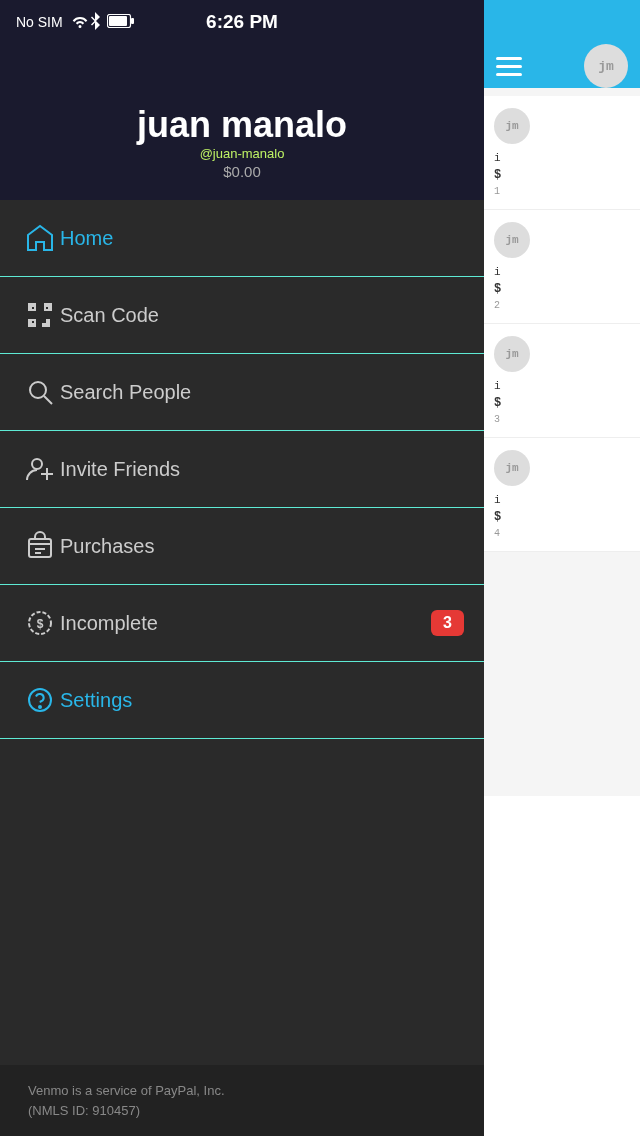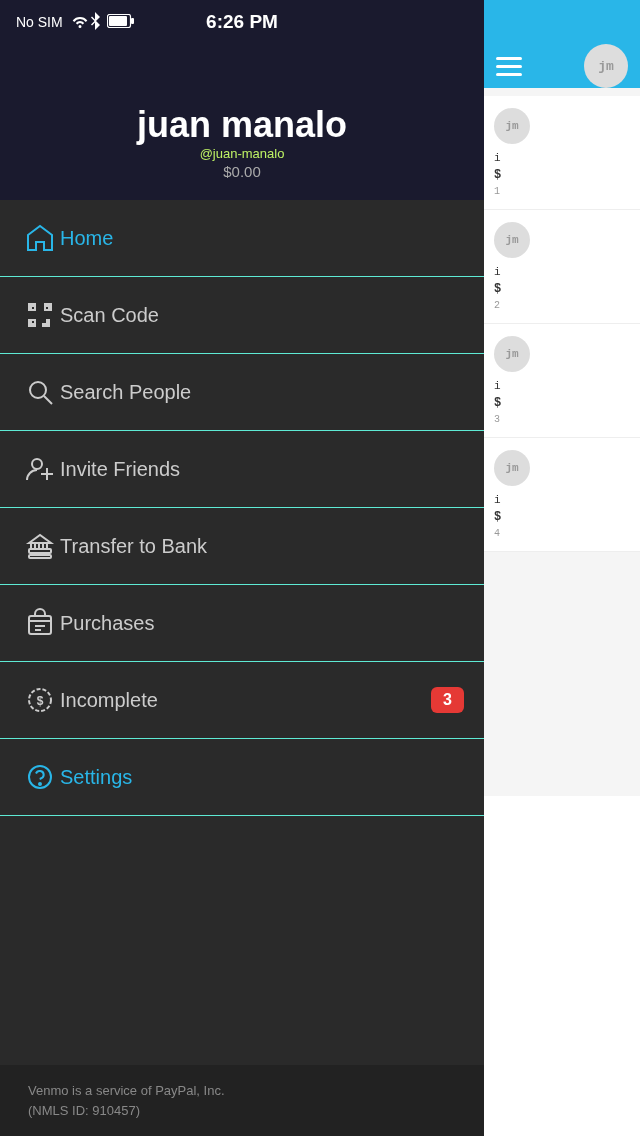--- a/index.html
+++ b/index.html
@@ -329,31 +329,20 @@
         <svg viewBox="0 0 30 30" fill="none" stroke="#ccc" stroke-width="2">
           <circle cx="12" cy="10" r="5"></circle>
           <path d="M2 26c0-5.5 4.5-10 10-10"></path>
           <line x1="22" y1="14" x2="22" y2="26"></line>
           <line x1="16" y1="20" x2="28" y2="20"></line>
         </svg>
       </div>
       <span class="nav-label">Invite Friends</span>
     </div>
 
-    <div class="nav-item">
-      <div class="nav-icon">
-        <svg viewBox="0 0 30 30" fill="none" stroke="#ccc" stroke-width="2">
-          <rect x="4" y="18" width="22" height="4" rx="1"></rect>
-          <rect x="4" y="24" width="22" height="3" rx="1"></rect>
-          <path d="M6 18V12M10 18V12M14 18V12M18 18V12M22 18V12"></path>
-          <path d="M4 12l11-8 11 8H4z"></path>
-        </svg>
-      </div>
-      <span class="nav-label">Transfer to Bank</span>
-    </div>
 
     <div class="nav-item">
       <div class="nav-icon">
         <svg viewBox="0 0 30 30" fill="none" stroke="#ccc" stroke-width="2">
           <rect x="4" y="8" width="22" height="18" rx="2"></rect>
           <path d="M4 13h22"></path>
           <path d="M10 8V6a5 5 0 0 1 10 0v2"></path>
           <line x1="10" y1="18" x2="20" y2="18"></line>
           <line x1="10" y1="22" x2="16" y2="22"></line>
         </svg>

